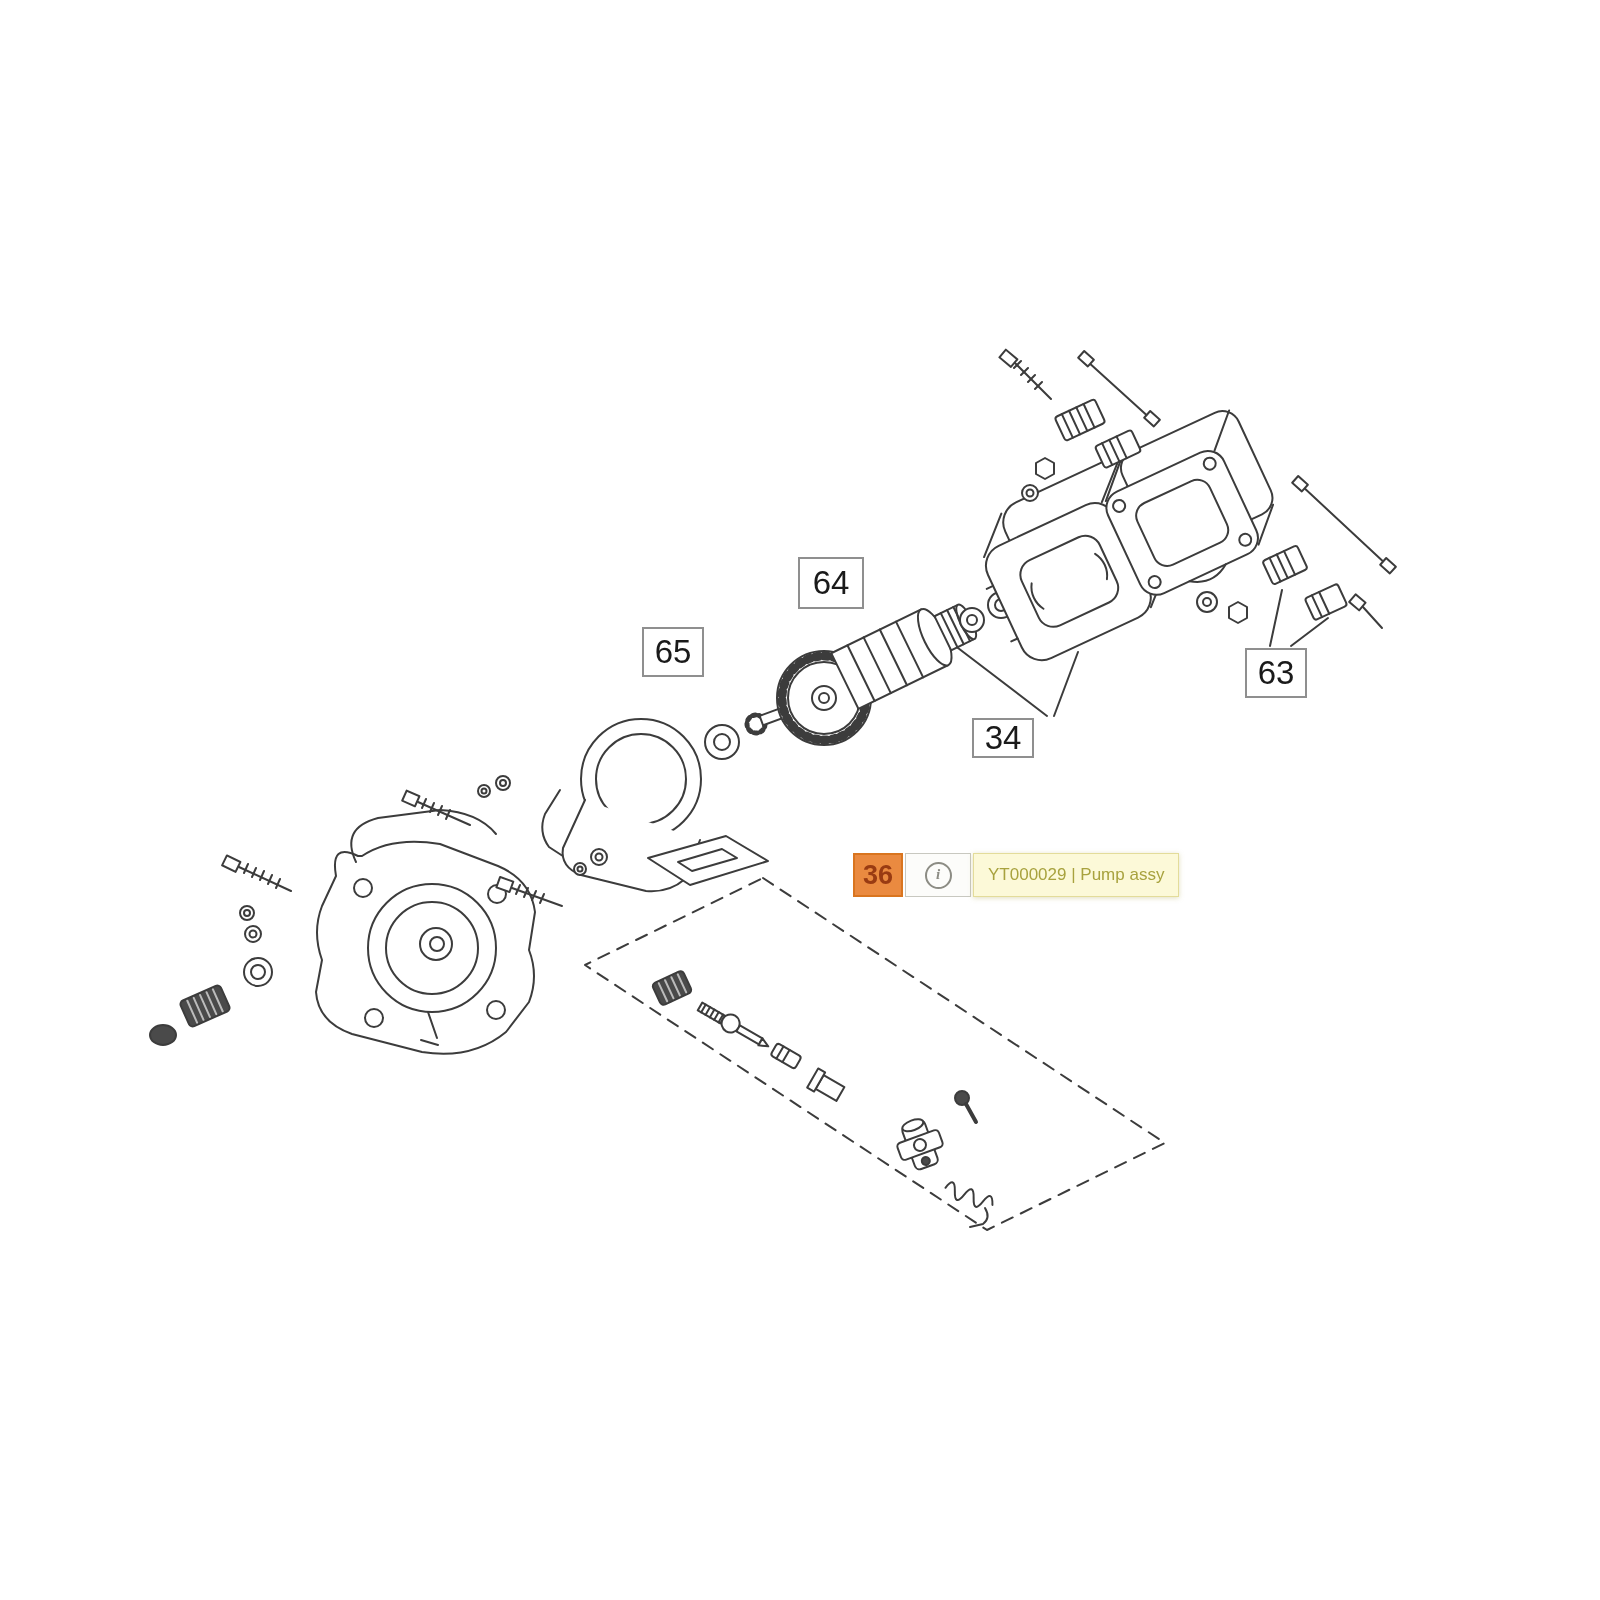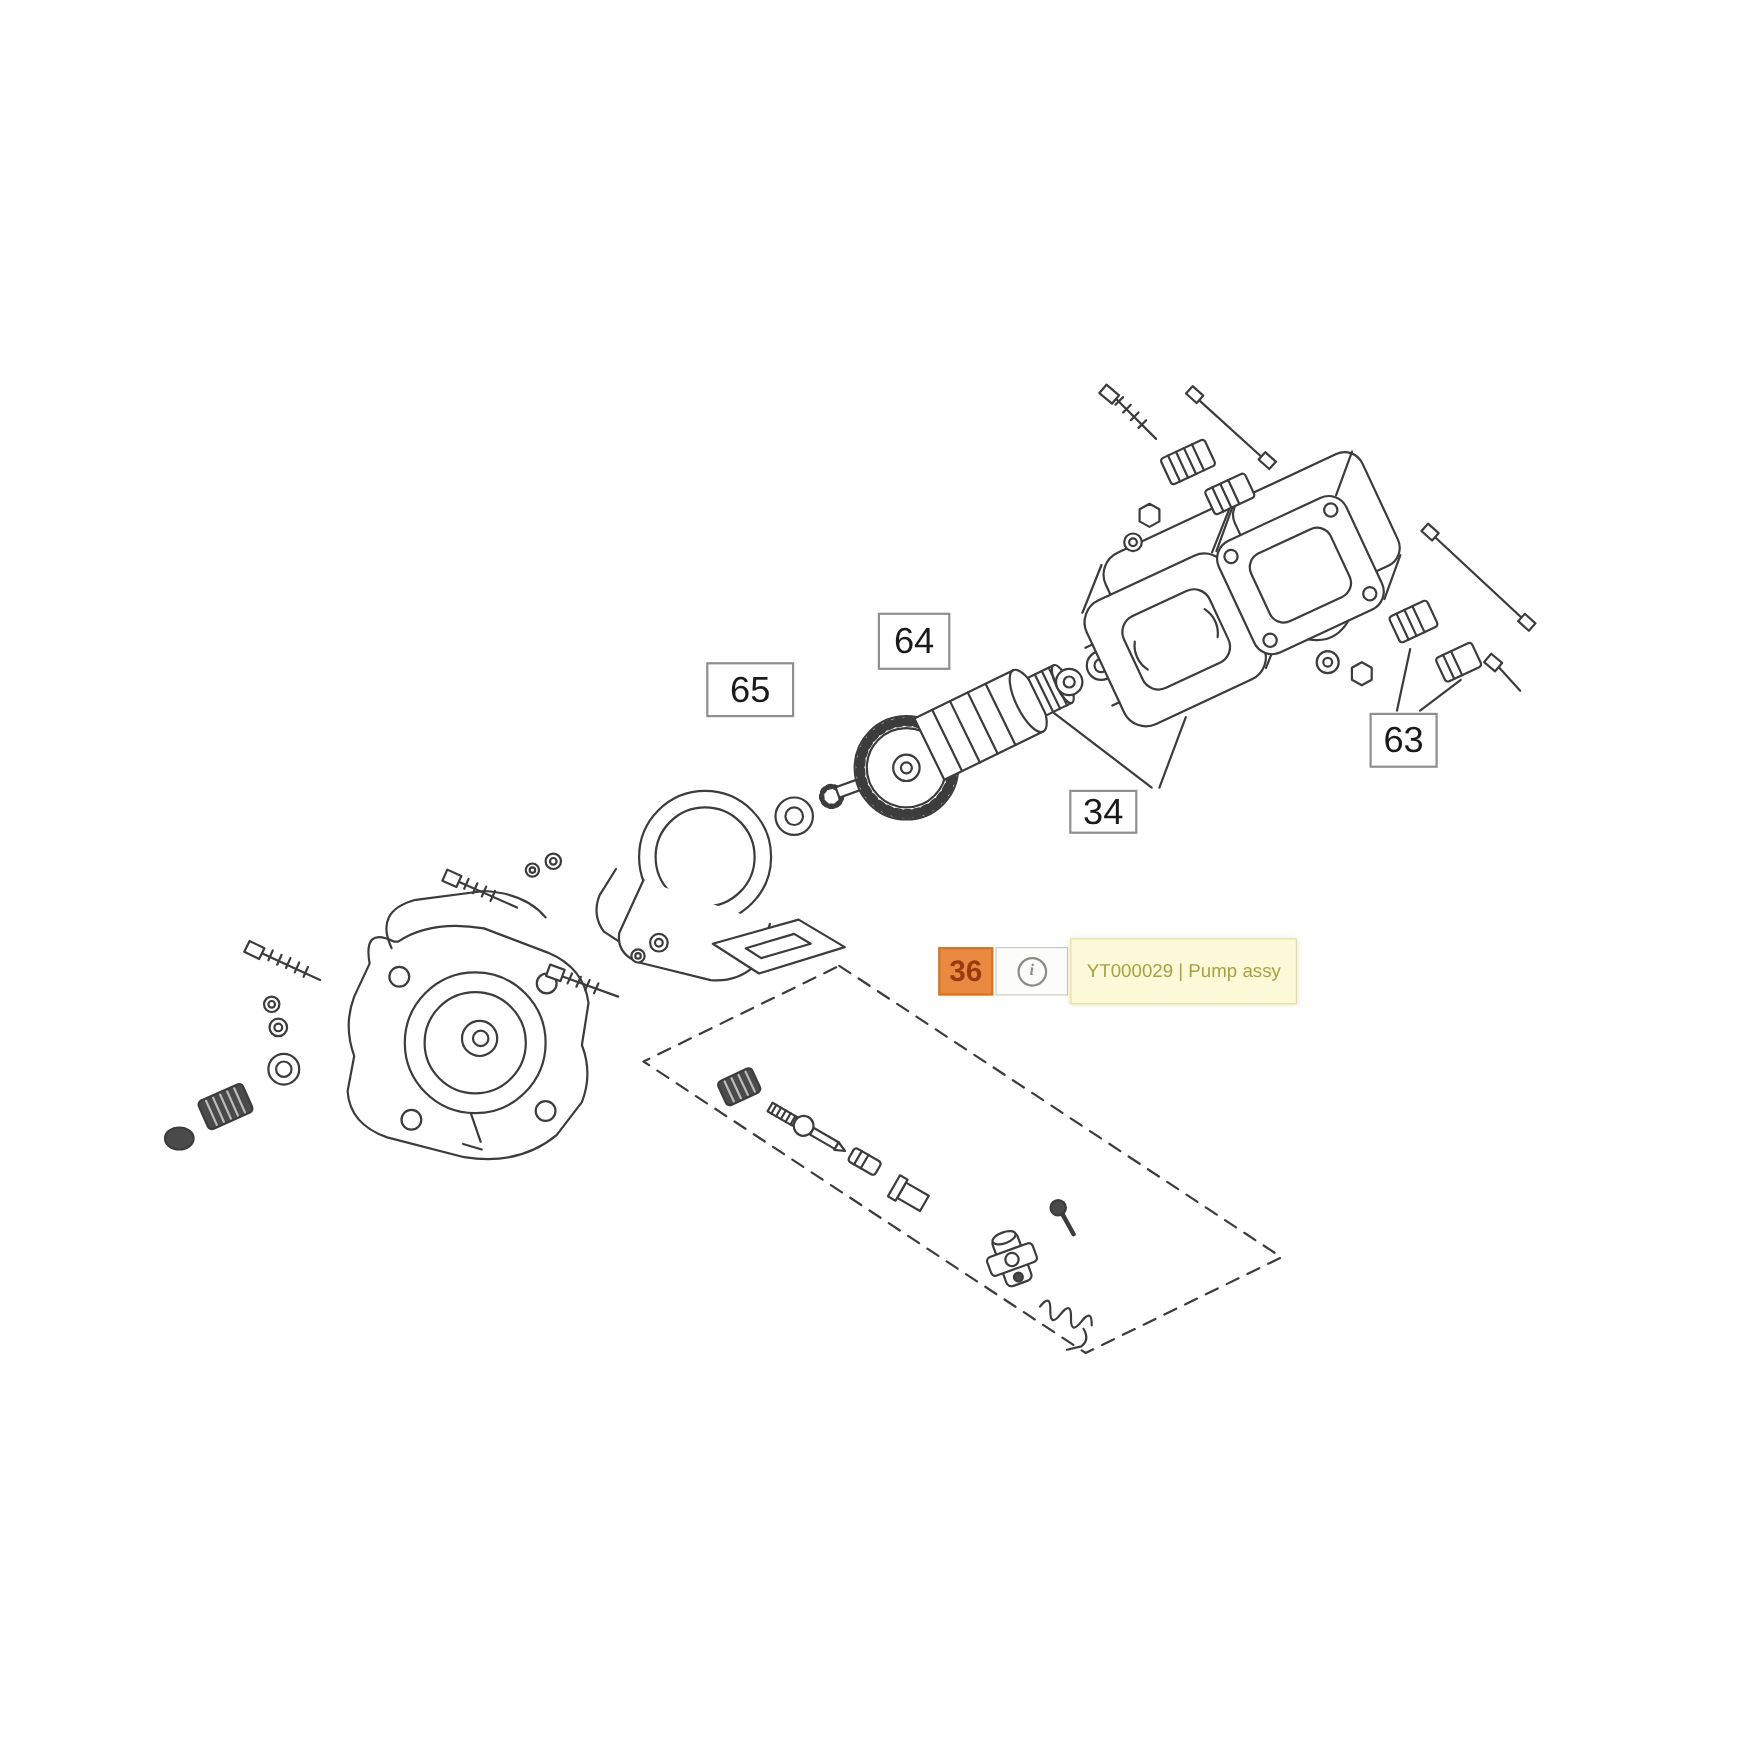--- a/index.html
+++ b/index.html
@@ -31,21 +31,21 @@
     width:66px;height:44px;display:flex;align-items:center;justify-content:center;
     background:var(--info-bg);border:1px solid var(--info-border);box-sizing:border-box;
     cursor:pointer;
   }
   .info-glyph{
     width:23px;height:23px;border:2px solid var(--info-icon);border-radius:50%;
     color:var(--info-icon);font-size:15px;line-height:21px;text-align:center;
     font-family:"Liberation Serif","DejaVu Serif",serif;font-style:italic;font-weight:bold;
   }
   .chip-tooltip{
-    height:60px;min-width:196px;display:flex;align-items:center;
+    height:44px;min-width:196px;display:flex;align-items:center;
     background:var(--tooltip-bg);border:1px solid var(--tooltip-border);
     box-sizing:border-box;padding:0 14px;
     box-shadow:0 1px 5px rgba(170,160,70,.35);
     cursor:pointer;
   }
   .chip-tooltip span{color:var(--tooltip-text);font-size:17px;white-space:nowrap;}
 </style>
 </head>
 <body>
 
@@ -247,21 +247,21 @@
         </g>
         <path d="M985,1208 q6,10 -2,16 l-13,3"></path>
       </g>
 
     </g>
   </svg>
 
   <div class="callout" style="left:798px;top:557px;width:66px;height:52px">
     <span>64</span>
   </div>
-  <div class="callout" style="left:642px;top:602px;width:80px;height:50px">
+  <div class="callout" style="left:642px;top:627px;width:62px;height:50px">
     <span>65</span>
   </div>
   <div class="callout" style="left:1245px;top:648px;width:62px;height:50px">
     <span>63</span>
   </div>
   <div class="callout" style="left:972px;top:718px;width:62px;height:40px">
     <span>34</span>
   </div>
 
   <div class="part-chip" style="left:853px;top:853px">

